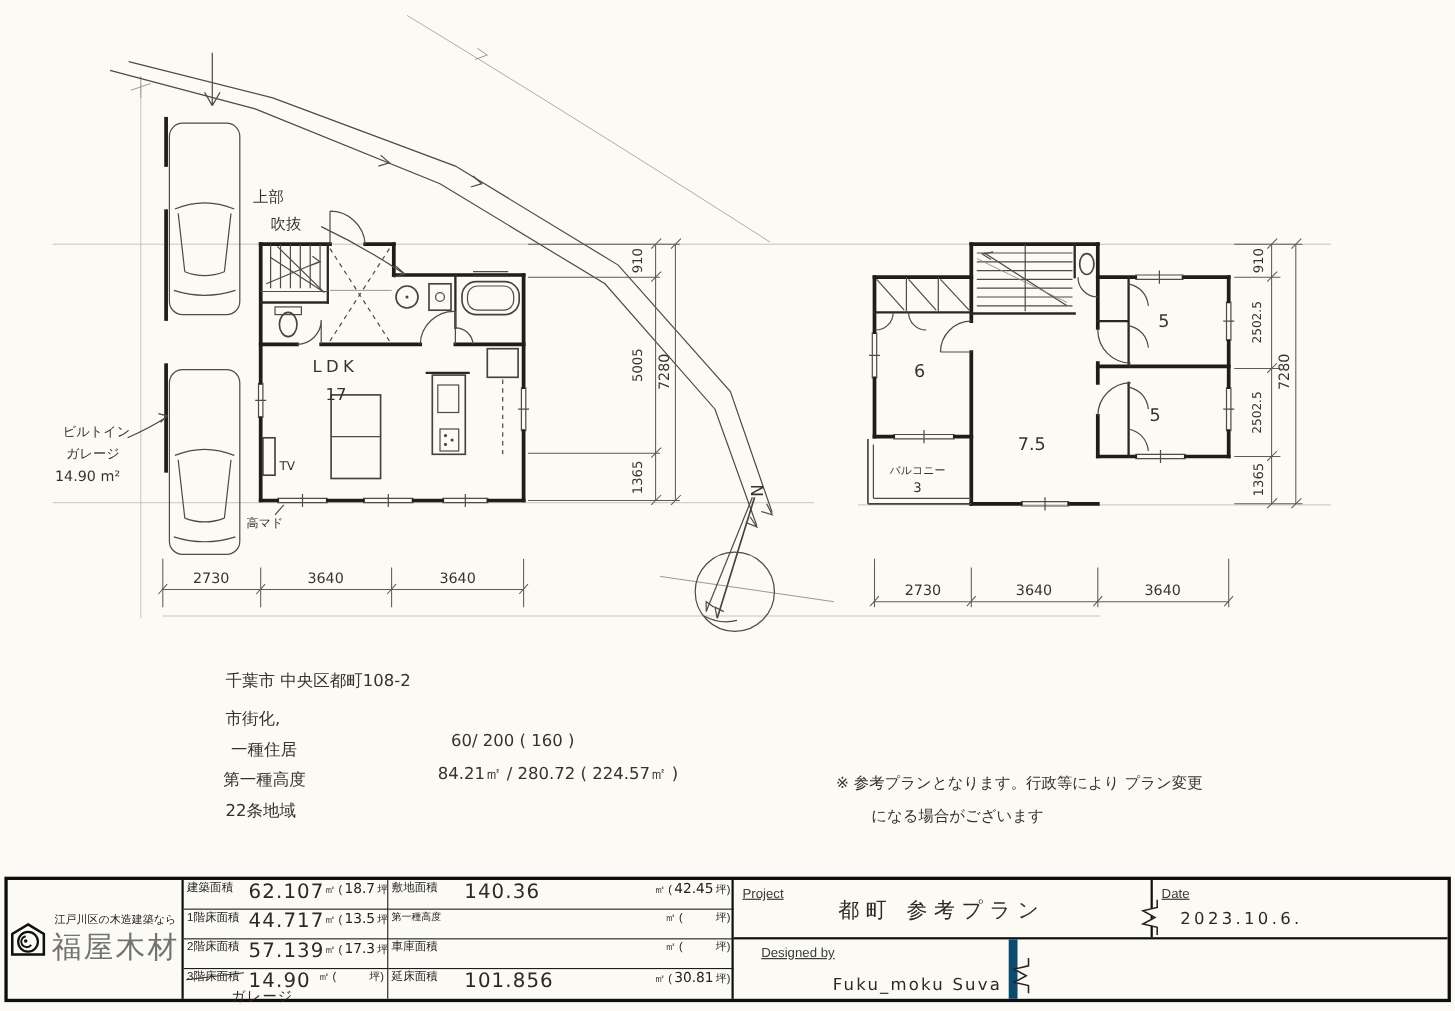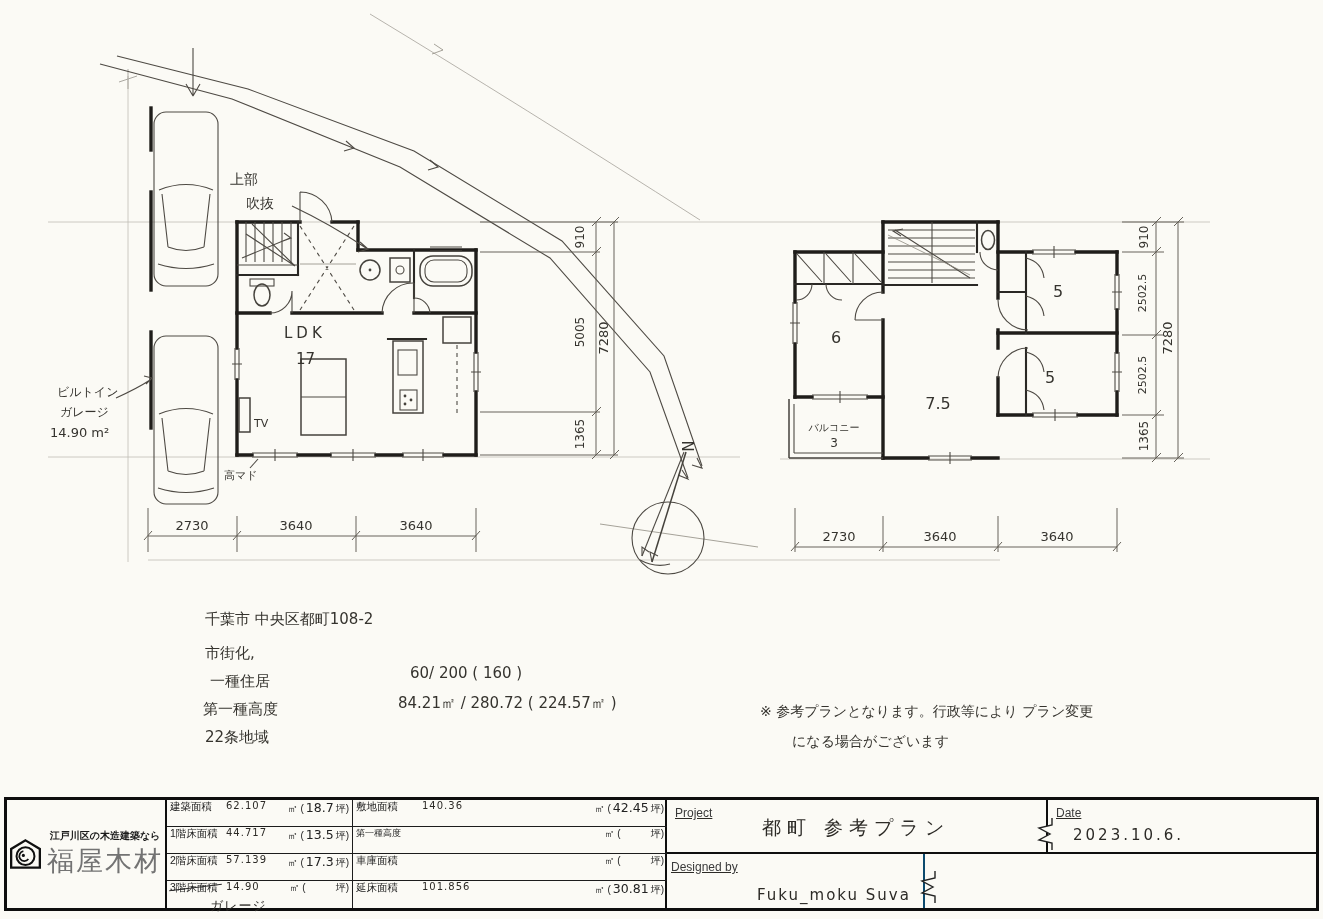--- a/index.html
+++ b/index.html
@@ -19,41 +19,41 @@
   .dim{stroke:#5f5b52;stroke-width:0.95;fill:none;}
   .dash2{stroke-dasharray:4 4;}
   text.hand{font-family:"DejaVu Sans",sans-serif;fill:#35332e;}
   
   #titleblock{
     position:absolute;left:4px;top:797px;width:1315px;height:114px;
     border:3px solid #0e0e0e;box-sizing:border-box;display:flex;background:#fbfaf5;
   }
   .logo-cell{width:160px;border-right:2px solid #0e0e0e;display:flex;align-items:center;justify-content:center;gap:5px;box-sizing:border-box;padding:2px;}
   .logo-text{display:flex;flex-direction:column;align-items:center;}
-  .logo-tagline{font-size:10px;font-weight:bold;color:#1b1b1b;letter-spacing:0px;white-space:nowrap;}
+  .logo-tagline{font-size:10px;font-weight:normal;color:#1b1b1b;letter-spacing:0px;white-space:nowrap;}
   .logo-company{font-size:27px;font-weight:normal;color:#737373;letter-spacing:2px;white-space:nowrap;}
   .areas-cell{width:500px;border-right:2px solid #0e0e0e;box-sizing:border-box;display:grid;grid-template-columns:186px 314px;grid-auto-rows:27px;}
   .a-cell{display:flex;align-items:flex-start;box-sizing:border-box;padding:0 3px;border-bottom:1.4px solid #1c1c1c;overflow:hidden;}
   .a-cell.last{border-bottom:none;}
   .a-cell.g1{border-right:1.4px solid #1c1c1c;}
   .a-label{font-size:10.5px;color:#222;width:56px;flex-shrink:0;white-space:nowrap;}
   .g2 .a-label{width:66px;}
   .a-label.small{font-size:9px;}
-  .a-value{font-size:10px;letter-spacing:1px;color:#2c2a26;font-family:"DejaVu Sans",sans-serif;flex:1;white-space:nowrap;}
+  .a-value{font-size:18px;letter-spacing:1px;color:#2c2a26;font-family:"DejaVu Sans",sans-serif;flex:1;white-space:nowrap;}
   .a-unit{font-size:10px;color:#222;white-space:nowrap;display:flex;align-items:baseline;gap:2px;}
   .a-unit .tsu{font-size:12.5px;font-family:"DejaVu Sans",sans-serif;min-width:26px;display:inline-block;}
   .struck{position:relative;}
   .struck::after{content:"";position:absolute;left:-1px;right:4px;top:46%;border-top:1.4px solid #2a2a2a;transform:rotate(-7deg);}
   .proj-section{flex:1;display:flex;flex-direction:column;box-sizing:border-box;text-decoration:underline;}
   .proj-row{height:54px;border-bottom:2px solid #0e0e0e;display:flex;box-sizing:border-box;}
   .des-row{flex:1;display:flex;box-sizing:border-box;}
   .tb-label{font-size:12px;color:#3a3a3a;}
   .proj-cell{flex:1;padding:3px 8px;box-sizing:border-box;position:relative;}
   .date-cell{width:270px;border-left:2px solid #0e0e0e;padding:3px 8px;box-sizing:border-box;position:relative;}
-  .des-cell{width:258px;border-right:2px solid #0c4a6e;padding:3px 4px;box-sizing:border-box;position:relative;}
+  .des-cell{width:258px;border-right:8px solid #0c4a6e;padding:3px 25px;box-sizing:border-box;position:relative;}
   .memo-cell{flex:1;padding:3px 8px;box-sizing:border-box;}
   .hw{font-family:"DejaVu Sans",sans-serif;color:#2c2a26;}
   .proj-value{position:absolute;left:95px;top:15px;font-size:19px;letter-spacing:6px;}
   .date-value{position:absolute;left:25px;top:26px;font-size:15px;letter-spacing:3px;}
   .des-value{position:absolute;left:90px;top:32px;font-size:15px;letter-spacing:2px;}
   .garage-note{position:absolute;left:210px;top:897px;font-size:13px;letter-spacing:1px;}
   .clip{position:absolute;}
 </style>
 </head>
 <body>

